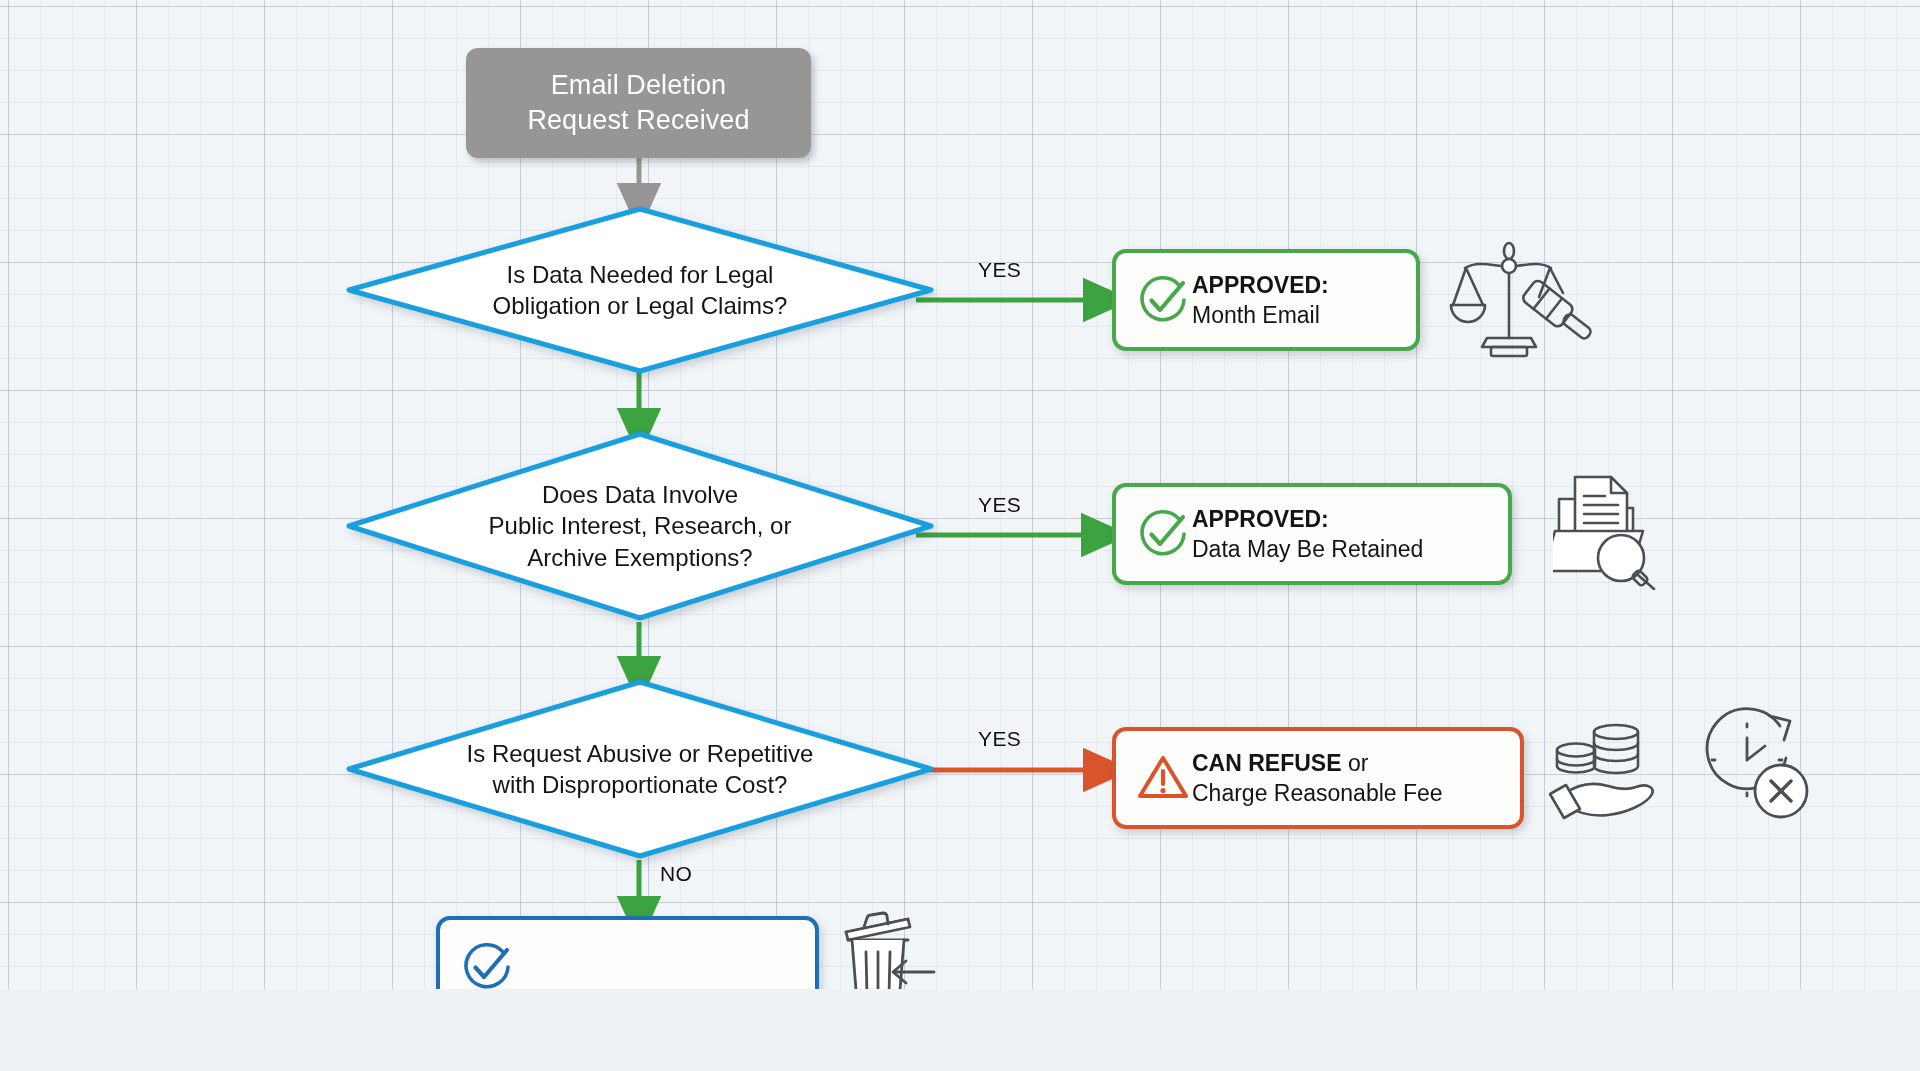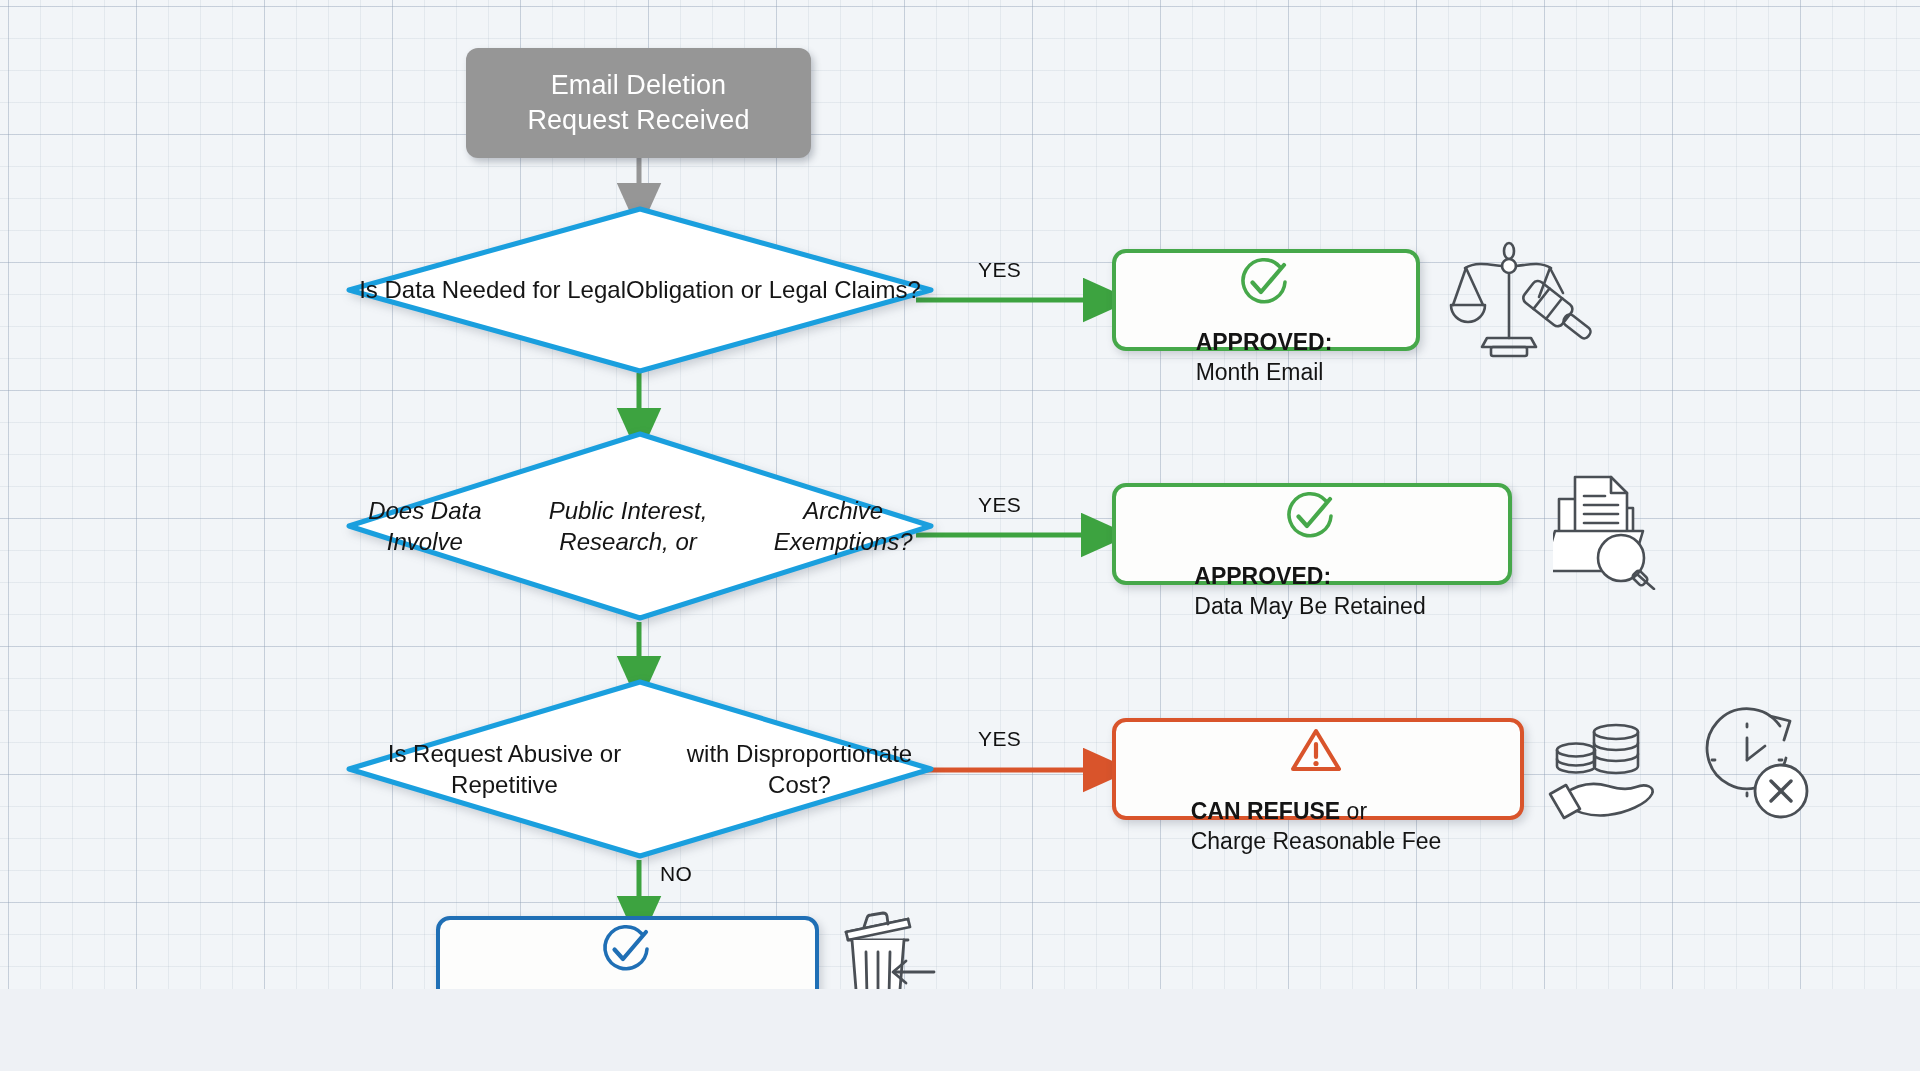--- a/index.html
+++ b/index.html
@@ -52,45 +52,43 @@
   .start-node .ln { display: block; }
 
   
   .diamond-wrap { position: absolute; }
   .diamond-wrap svg { display: block; overflow: visible; }
   .diamond-label {
     position: absolute;
     left: 0; top: 0;
     width: 100%; height: 100%;
     display: flex;
-    flex-direction: row;
+    flex-direction: column;
     align-items: center;
     justify-content: center;
-    text-align: center;
+    text-align: right;
     font-size: 24px;
     line-height: 1.30;
     color: #151515;
     pointer-events: none;
   }
 
   
   .outcome {
     position: absolute;
     background: #fdfdfc;
     border-radius: 14px;
     box-shadow: 3px 4px 8px rgba(60,70,85,0.22);
     display: flex;
     align-items: center;
     padding: 0 22px 0 18px;
     box-sizing: border-box;
-    gap: 16px;
-    flex-direction: column;
   }
   .outcome.green  { border: 4px solid #46a84a; }
-  .outcome.orange { border: 4px solid #d9542b; }
+  .outcome.orange { border: 4px solid #d9542b; margin-top: 9px; }
   .outcome.blue   { border: 4px solid #1f6fb5; }
   .outcome .txt {
     font-size: 23px;
     line-height: 1.32;
     color: #141414;
     white-space: nowrap;
   }
   .outcome .txt .hdr { font-weight: bold; }
   .outcome .txt .sub { font-weight: normal; }
   .outcome .ico { flex: 0 0 auto; display: block; }
@@ -155,21 +153,21 @@
   <div class="diamond-wrap" style="left:345px; top:205px; width:590px; height:170px;">
     <svg width="590" height="170" viewBox="0 0 590 170">
       <polygon points="295,4 586,85 295,166 4,85" fill="#ffffff" stroke="#1a9fde" stroke-width="5" stroke-linejoin="round" style="filter:drop-shadow(3px 4px 5px rgba(60,70,85,0.22))"></polygon>
     </svg>
     <div class="diamond-label">
       <span>Is Data Needed for Legal</span>
       <span>Obligation or Legal Claims?</span>
     </div>
   </div>
 
-  <div class="diamond-wrap" style="left:345px; top:430px; width:590px; height:192px;font-style:italic;">
+  <div class="diamond-wrap" style="left:345px; top:430px; width:590px; height:192px;">
     <svg width="590" height="192" viewBox="0 0 590 192">
       <polygon points="295,4 586,96 295,188 4,96" fill="#ffffff" stroke="#1a9fde" stroke-width="5" stroke-linejoin="round" style="filter:drop-shadow(3px 4px 5px rgba(60,70,85,0.22))"></polygon>
     </svg>
     <div class="diamond-label">
       <span>Does Data Involve</span>
       <span>Public Interest, Research, or</span>
       <span>Archive Exemptions?</span>
     </div>
   </div>
 

